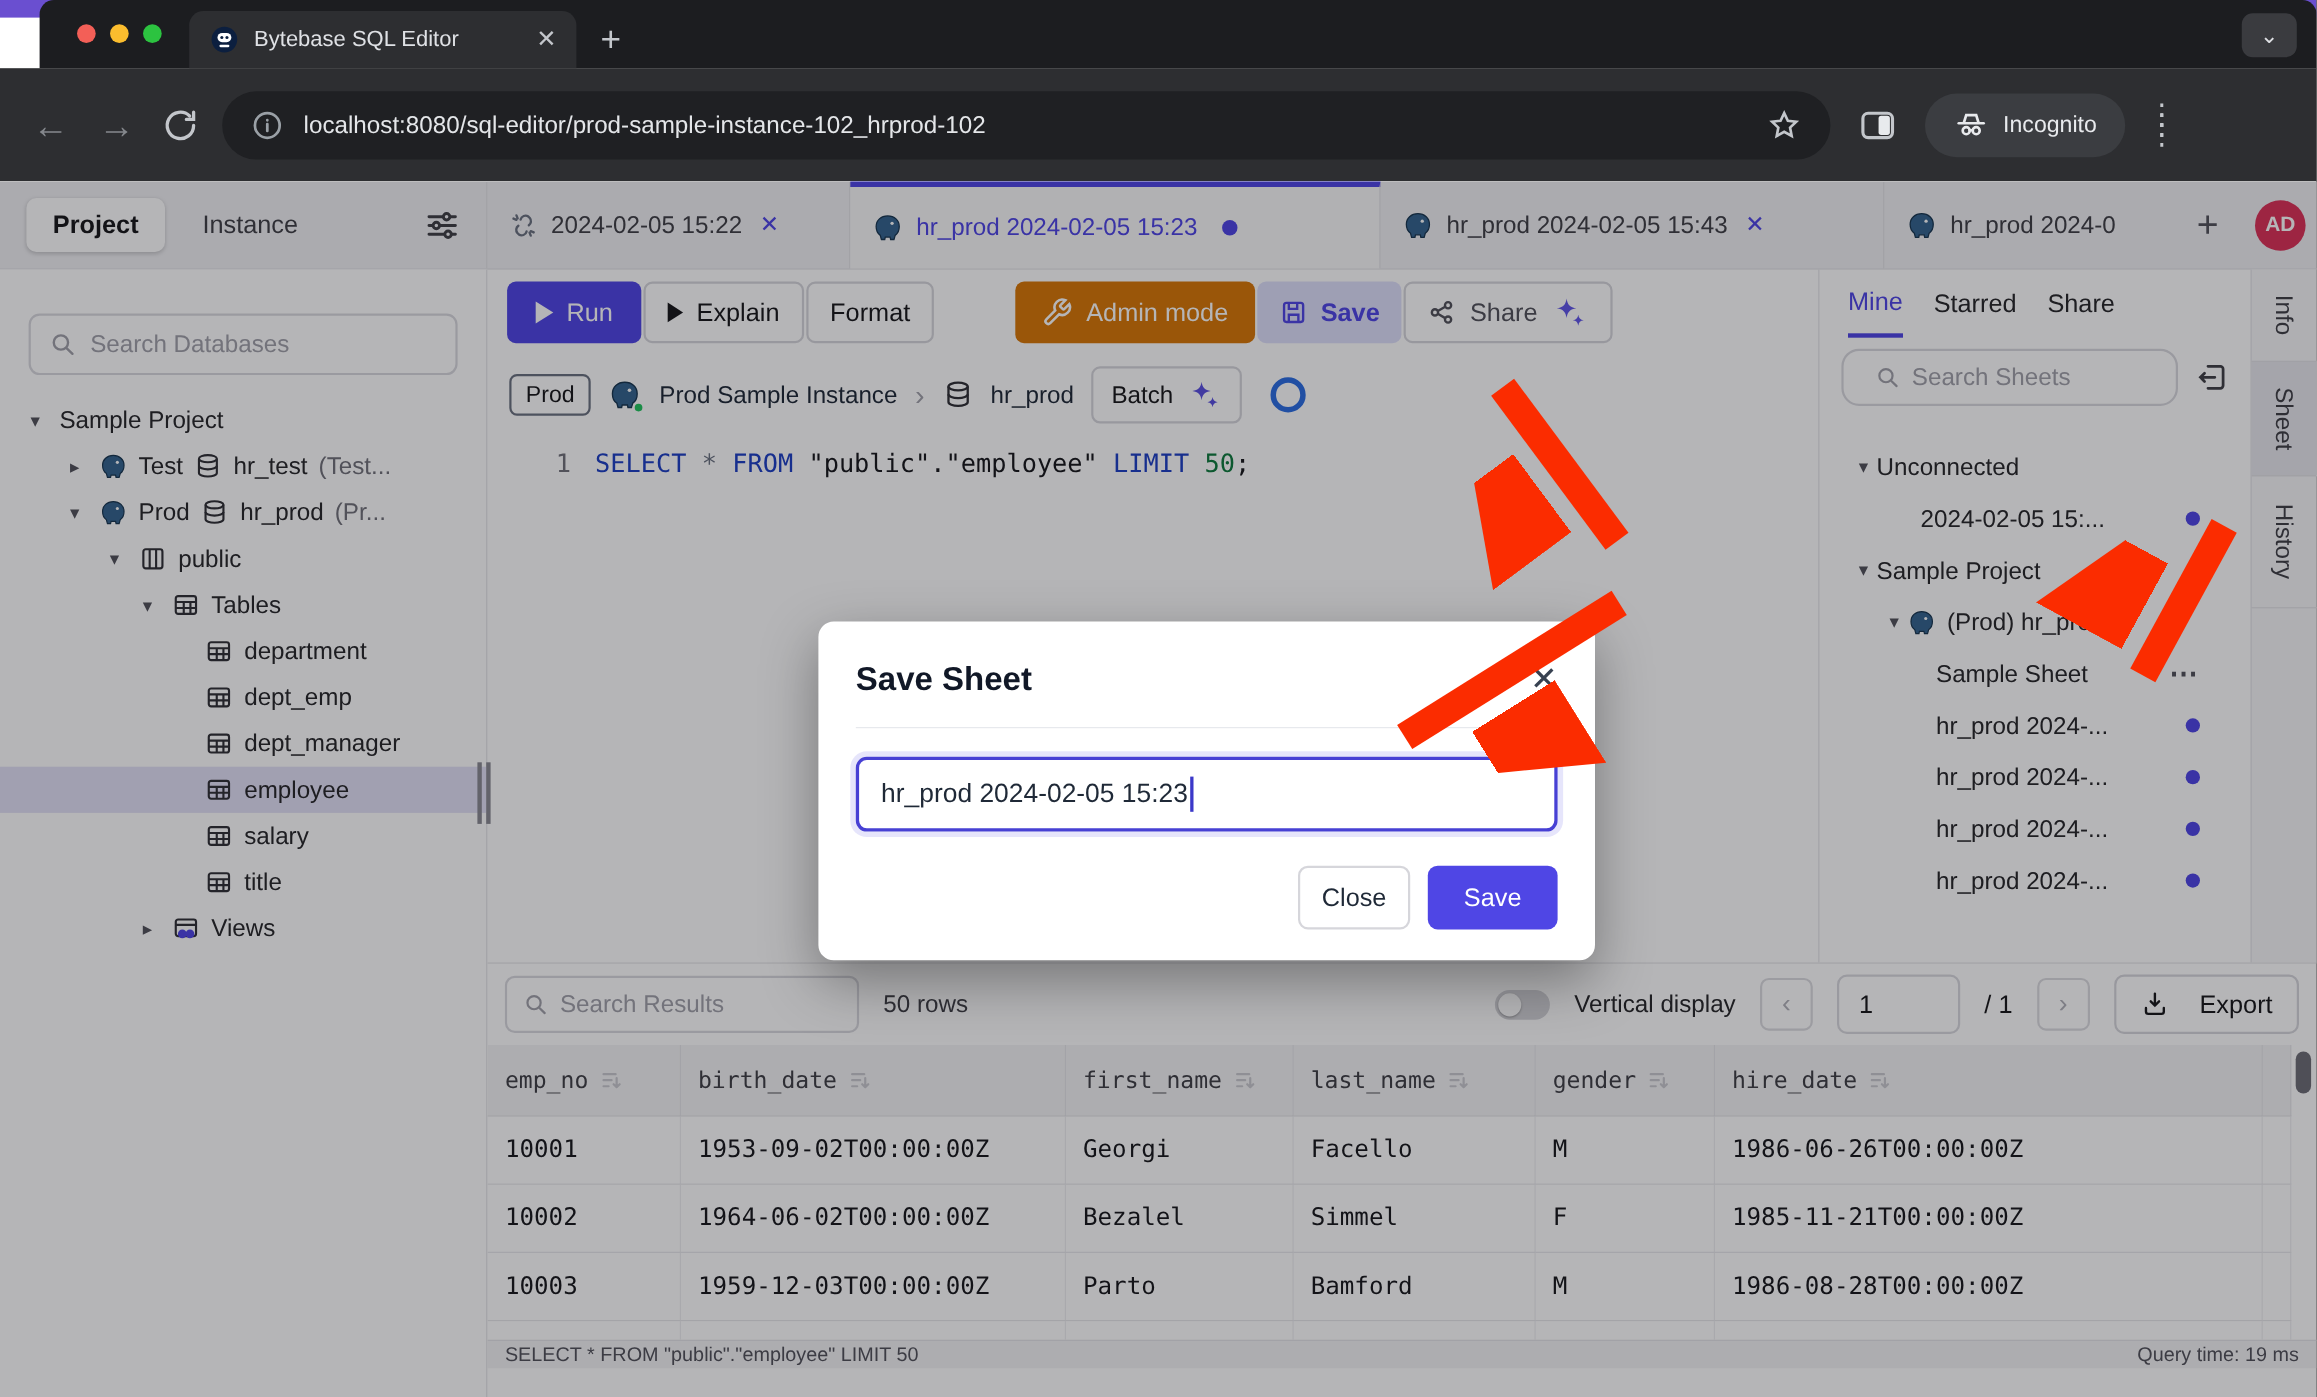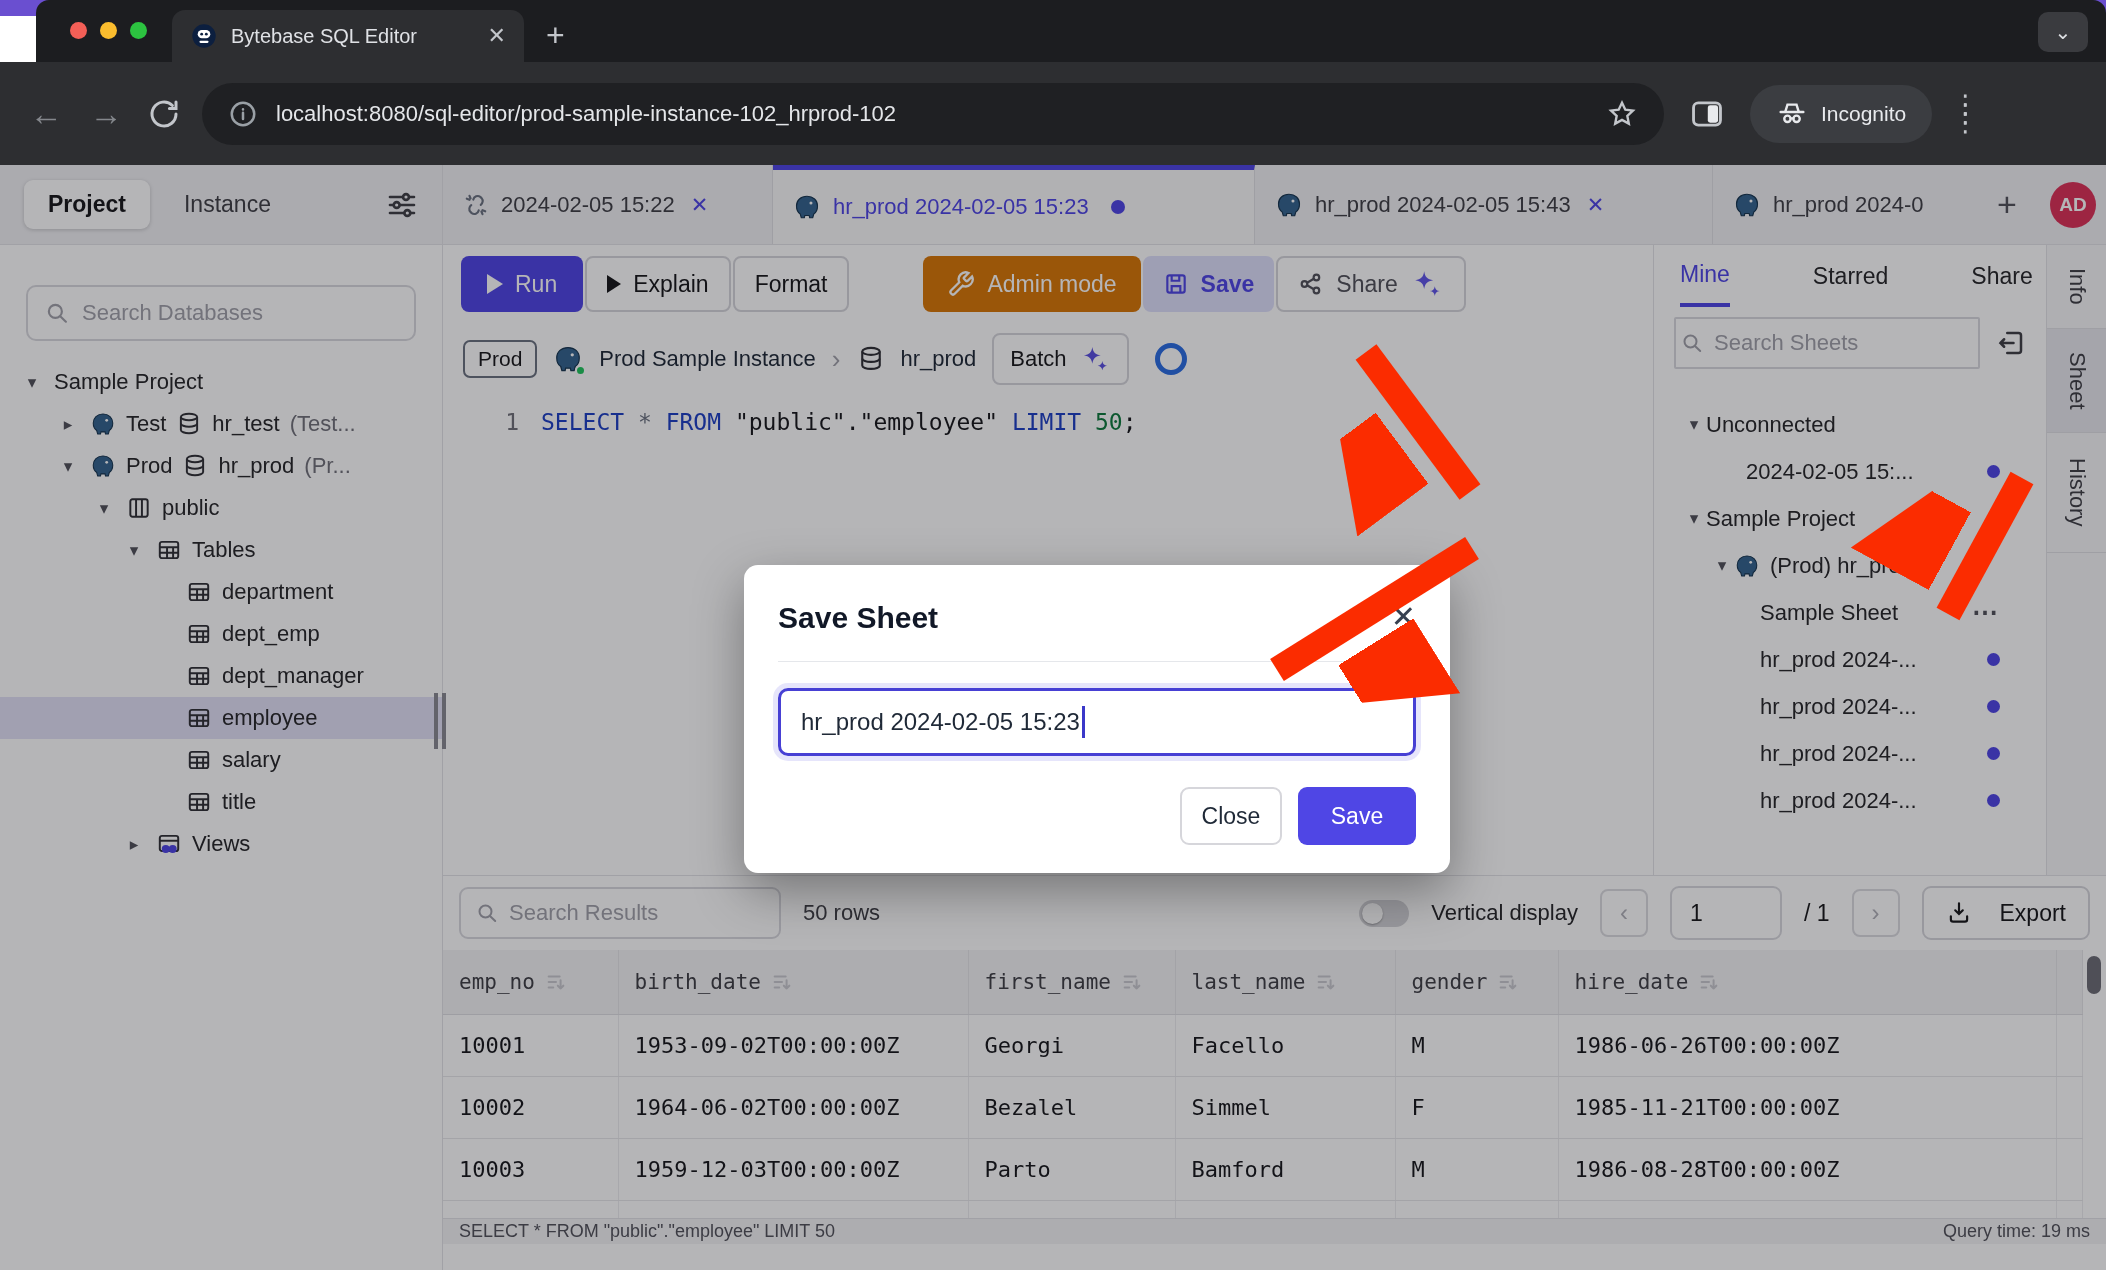--- a/index.html
+++ b/index.html
@@ -76,25 +76,25 @@
   .crumb-sep { color:#a1a1aa; font-size:26px; }
   .btn-batch { height:52px; background:#fff; border:2px solid #d6d6db; border-radius:8px; display:flex; align-items:center; gap:12px; font-size:22px; color:#18181b; padding:0 16px; }
   .blue-ring { width:32px; height:32px; border-radius:50%; border:5px solid #2b6de3; margin-left:10px; }
   .editor { flex:1; position:relative; font-family:"DejaVu Sans Mono", monospace; font-size:23px; }
   .gutter { position:absolute; left:0; top:14px; width:76px; text-align:right; color:#71717a; }
   .codeline { position:absolute; left:98px; top:14px; white-space:pre; }
   .tok-kw { color:#1e3fc4; } .tok-op { color:#6b7280; } .tok-id { color:#17181c; } .tok-num { color:#0e7a3d; }
 
   
   .sheetpanel { width:393px; flex:0 0 393px; border-left:1px solid #e3e3e7; display:flex; flex-direction:column; }
-  .sp-tabs { height:62px; display:flex; align-items:center; padding:0 26px; gap:83px; font-size:23px; }
+  .sp-tabs { height:62px; display:flex; align-items:center; padding:0 26px; gap:28px; font-size:23px; }
   .sp-tab { color:#27272a; height:100%; display:flex; align-items:center; }
   .sp-tab.active { color:#4f46e5; border-bottom:4px solid #4f46e5; }
   .sp-search { height:72px; display:flex; align-items:center; padding:0 20px; gap:16px; }
-  .sp-input { flex:1; height:52px; border:2px solid #d9d9de; border-radius:2px; display:flex; align-items:center; padding:0 4px; gap:10px; min-width:0; }
+  .sp-input { flex:1; height:52px; border:2px solid #d9d9de; border-radius:16px; display:flex; align-items:center; padding:0 28px; gap:10px; min-width:0; }
   .sp-tree { padding-top:22px; }
   .srow { height:47px; display:flex; align-items:center; font-size:22px; color:#27272a; padding-right:46px; }
   .srow .lbl { white-space:nowrap; overflow:hidden; }
   .srow .right { margin-left:auto; }
   .ellipsis { color:#52525b; font-size:26px; letter-spacing:2px; font-weight:700; }
 
   
   .sidestrip { width:60px; flex:0 0 60px; border-left:1px solid #e3e3e7; background:#f6f6f8; display:flex; flex-direction:column; }
   .vtab { writing-mode:vertical-rl; display:flex; align-items:center; justify-content:center; font-size:22px; color:#3f3f46; border-bottom:1px solid #e0e0e4; }
   .vtab-info { height:84px; }

